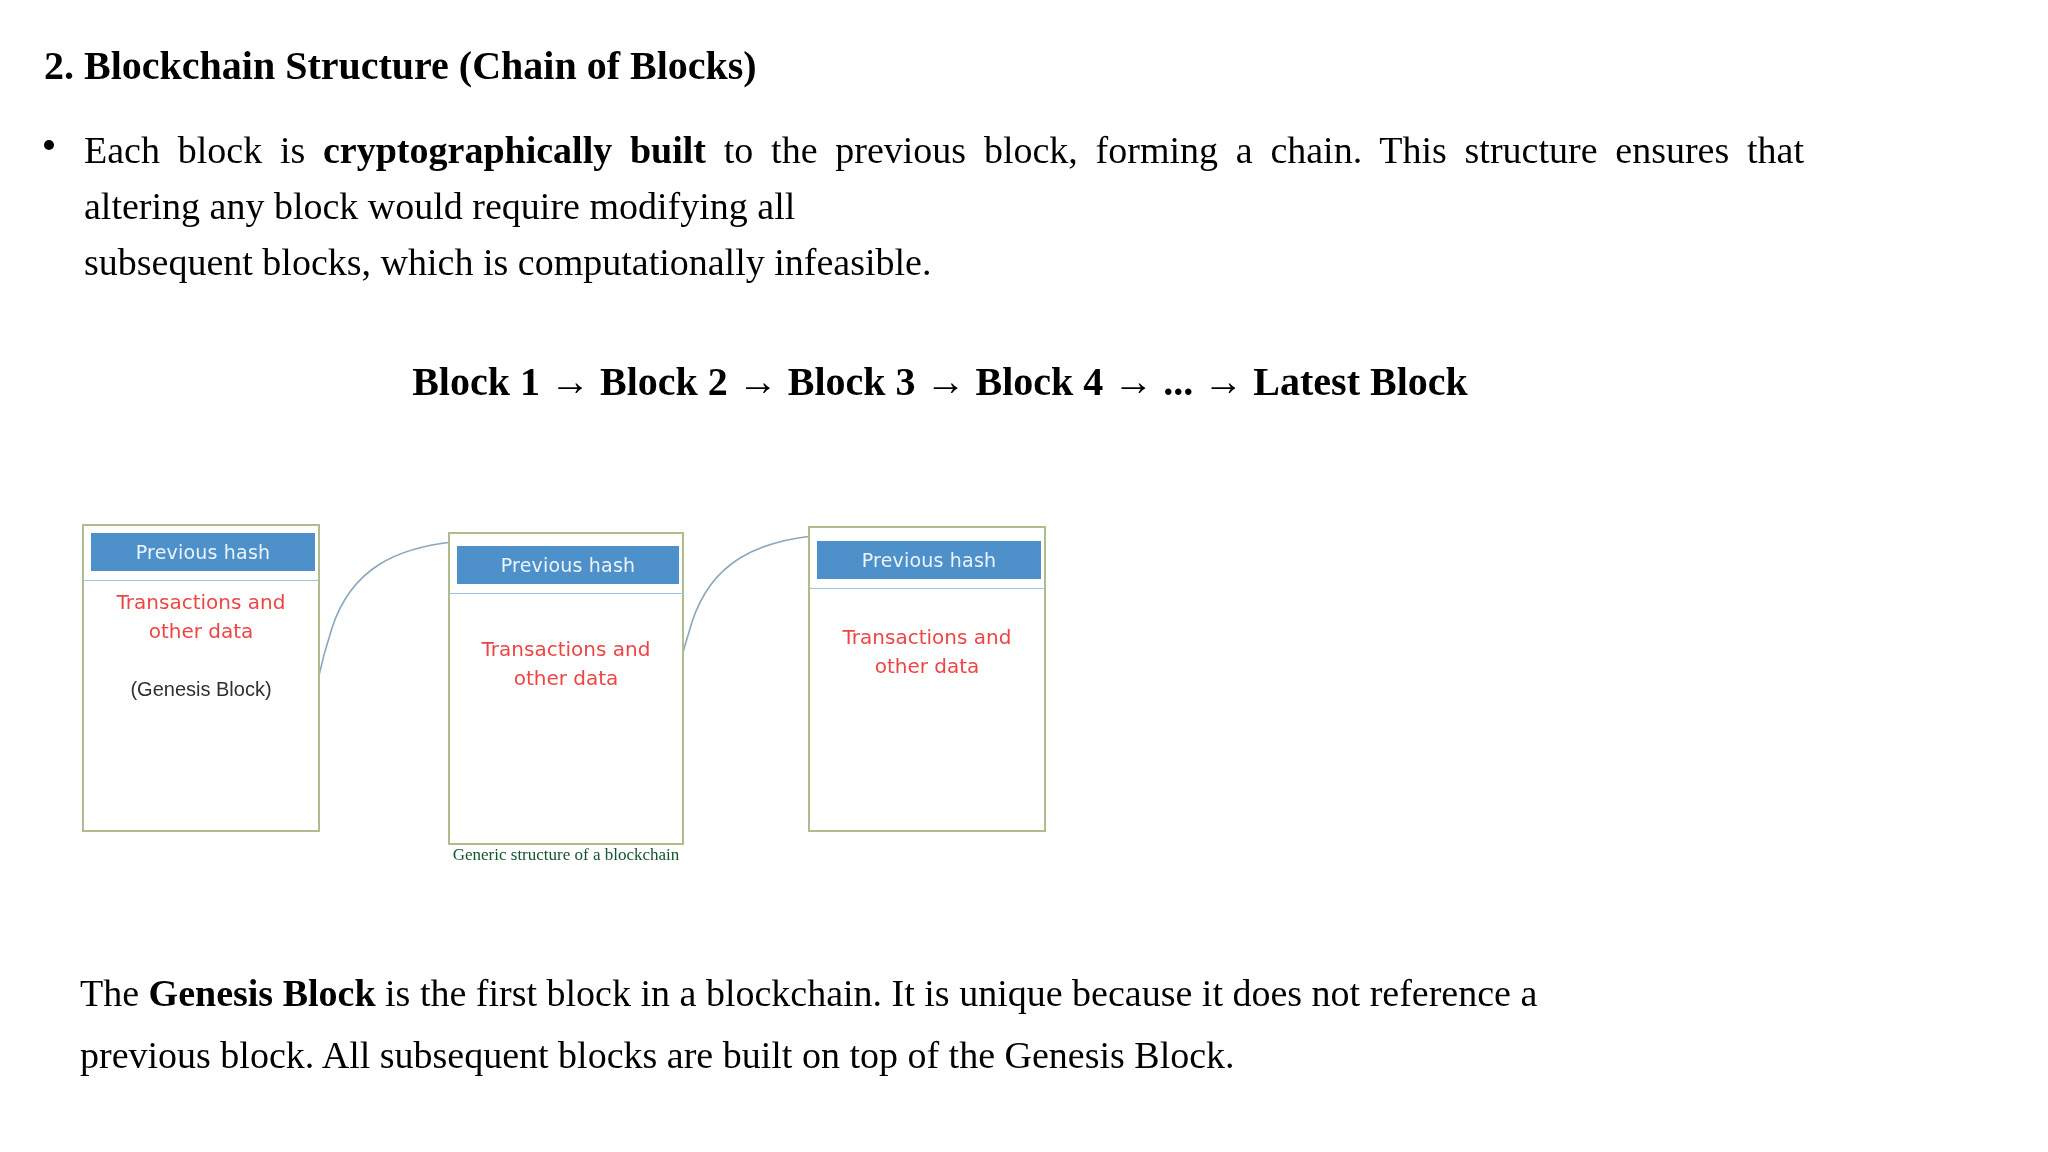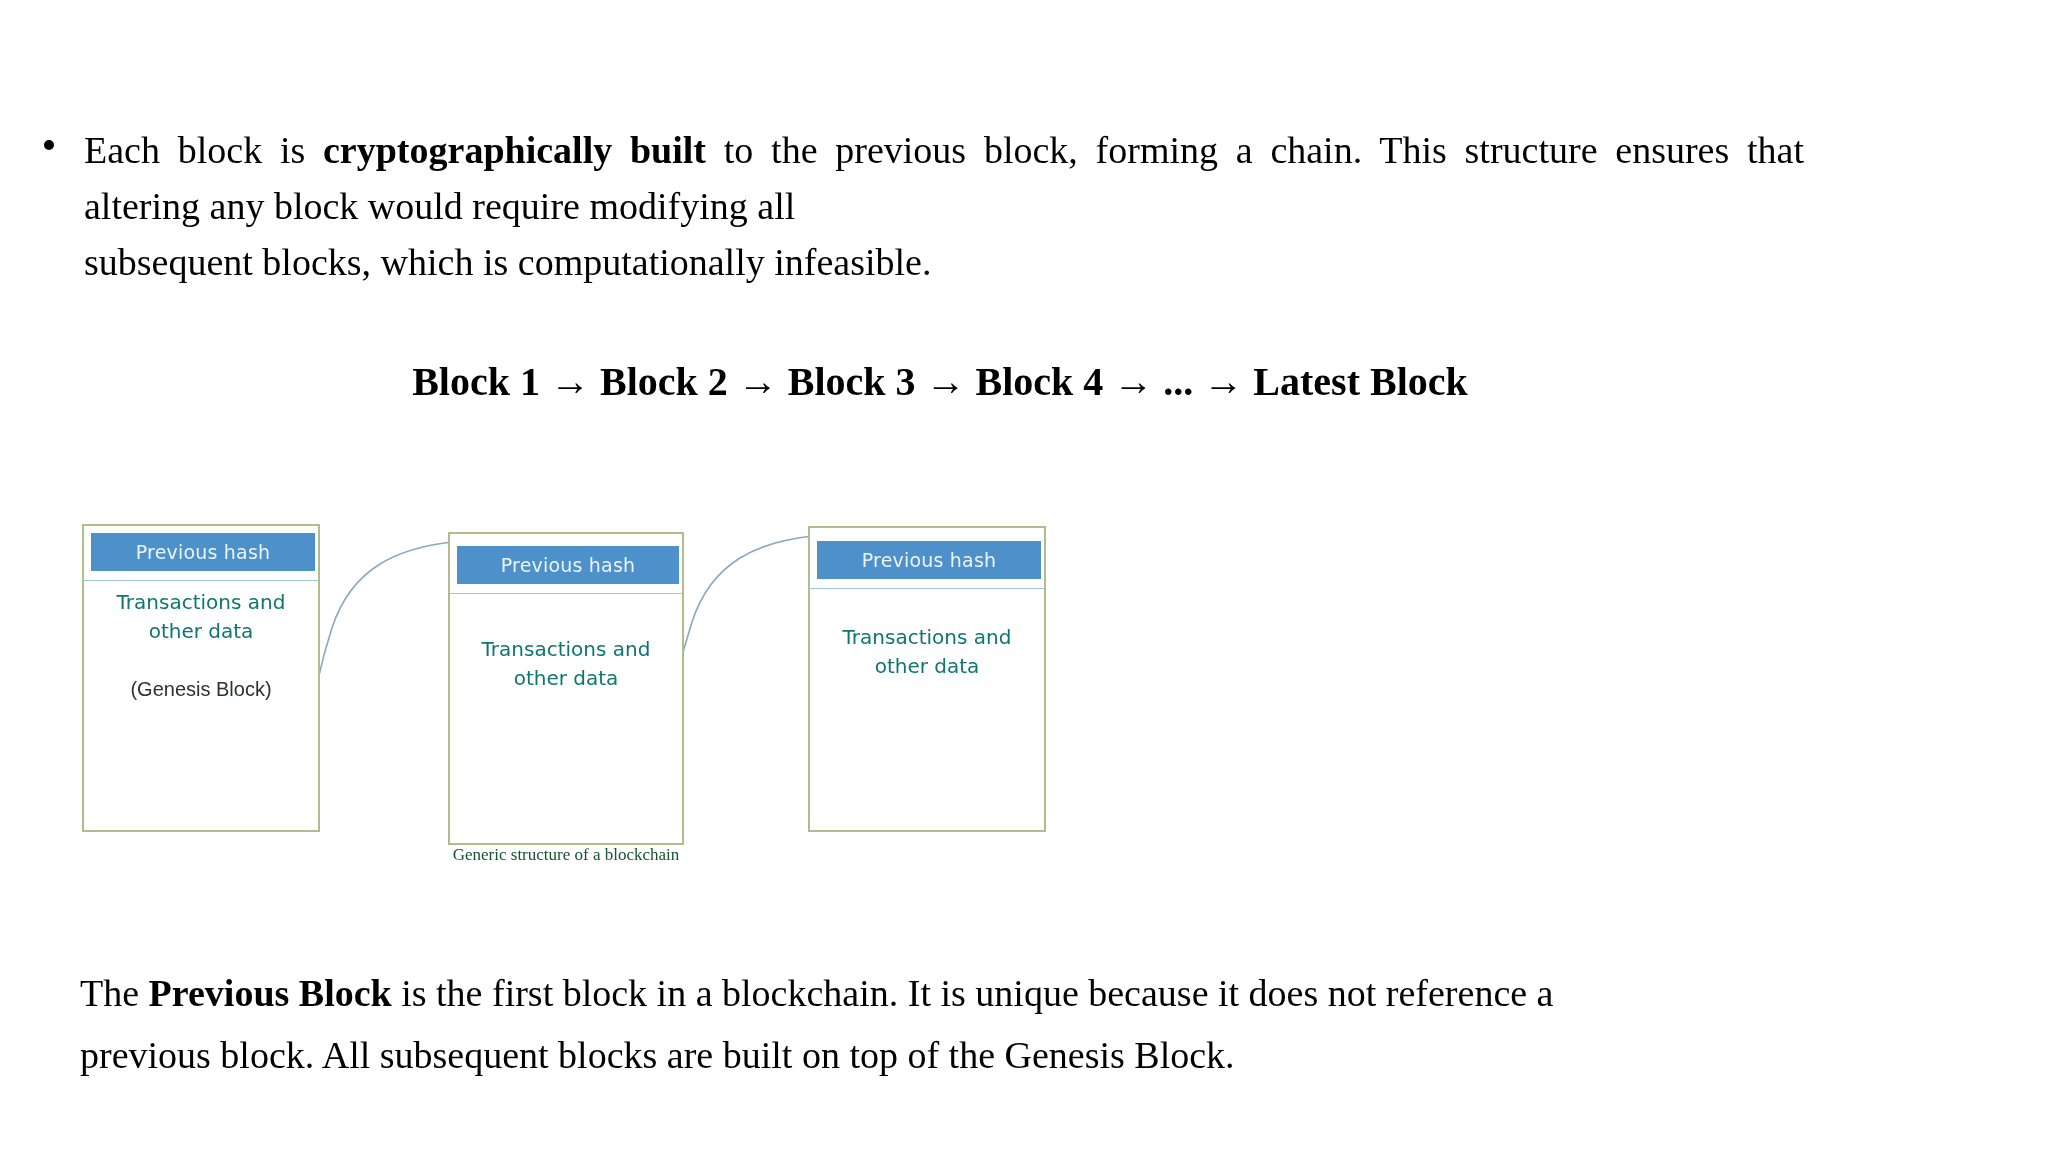--- a/index.html
+++ b/index.html
@@ -108,21 +108,21 @@
     position: absolute;
     height: 1px;
     background: #9fc4e0;
   }
   .blk-body {
     position: absolute;
     width: 100%;
     text-align: center;
     font-size: 20px;
     line-height: 29px;
-    color: #0f766e;
+    color: #ef4444;
     font-family: "DejaVu Sans", "Liberation Sans", sans-serif;
   }
   .blk-genesis {
     position: absolute;
     width: 100%;
     text-align: center;
     font-size: 20px;
     color: #2e3033;
     font-family: Liberation Sans, sans-serif;
   }
@@ -163,20 +163,21 @@
     font-size: 38px;
     line-height: 62px;
     text-align: left;
   }
 </style>
 </head>
 <body>
 
 <div class="page">
 
+  <div class="heading-2">2. Blockchain Structure (Chain of Blocks)</div>
 
   <div class="bullet-block">
     <span class="bullet-dot"></span>
     <div class="bullet-text">
       <span>Each block is </span><span class="b">cryptographically built</span><span> to the previous block, forming a chain. This structure ensures that altering any block would require modifying all </span>
       <div class="lastline">subsequent blocks, which is computationally infeasible.</div>
     </div>
   </div>
 
   <div class="chain-line">Block 1 → Block 2 → Block 3 → Block 4 → ... → Latest Block</div>
@@ -226,16 +227,16 @@
         <div>other data</div>
       </div>
     </div>
 
   </div>
 
   <div class="diagram-caption">Generic structure of a blockchain</div>
 
 
   <div class="genesis-para">
-    <span>The </span><span class="b">Previous Block</span><span> is the first block in a blockchain. It is unique because it does not reference a previous block. All subsequent blocks are built on top of the Genesis Block.</span>
+    <span>The </span><span class="b">Genesis Block</span><span> is the first block in a blockchain. It is unique because it does not reference a previous block. All subsequent blocks are built on top of the Genesis Block.</span>
   </div>
 
 </div>
 
 </body></html>

